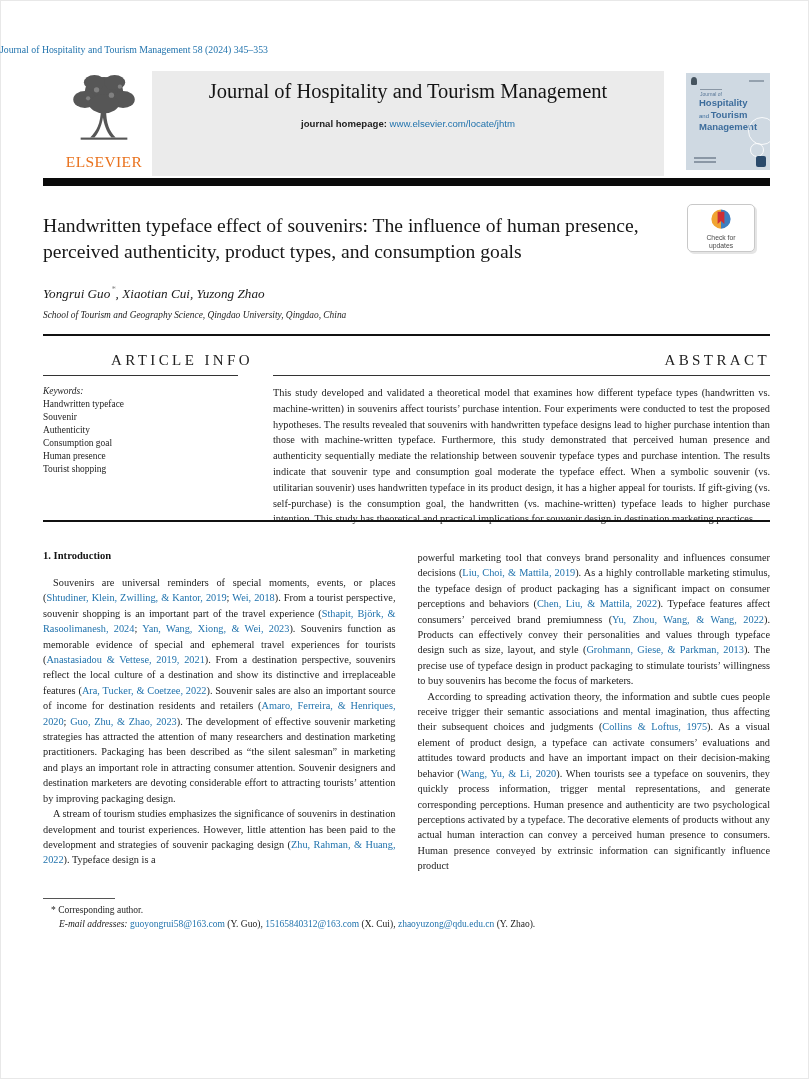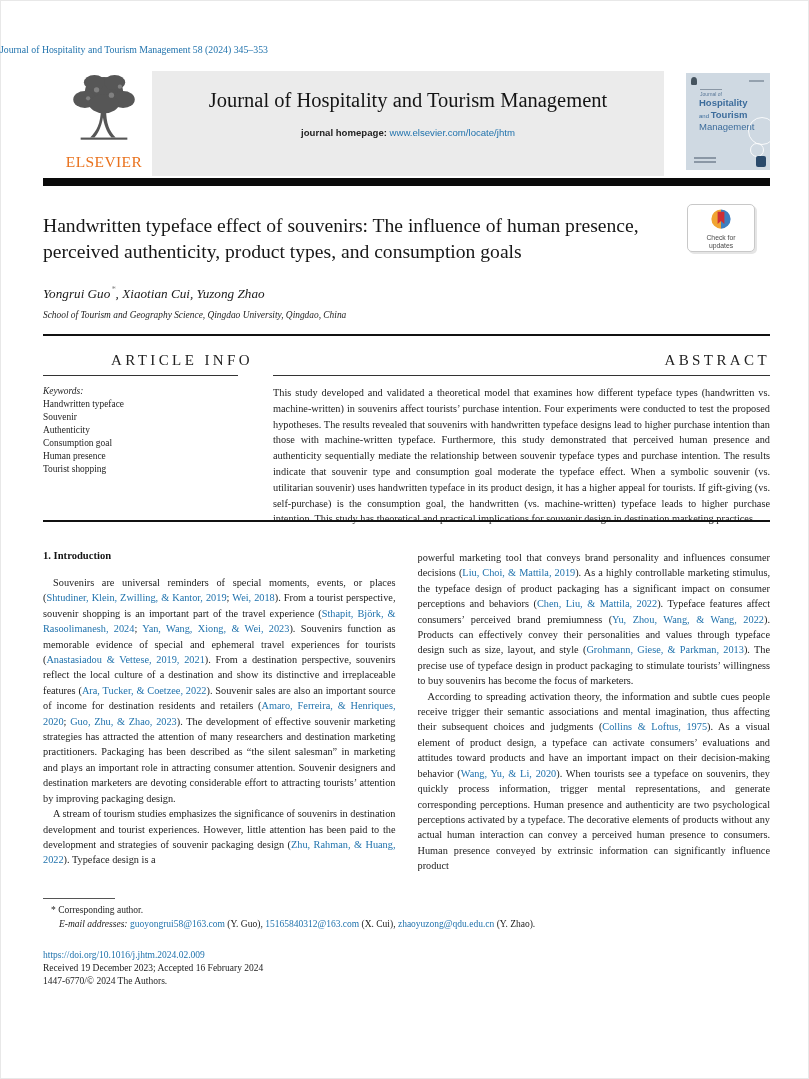--- a/index.html
+++ b/index.html
@@ -11,32 +11,32 @@
   .page{position:relative;width:809px;height:1079px;background:#fff;overflow:hidden;
         font-family:"Liberation Serif","DejaVu Serif",serif;color:var(--text);
         box-shadow:inset 0 0 0 1px #e8e8e8;}
   .jref{position:absolute;top:44px;left:0;right:0;text-align:left;font-size:9.8px;color:var(--link);}
 
   .banner{position:absolute;top:71px;left:43px;width:727px;height:105px;}
   .elsevier{position:absolute;left:12px;top:0;width:98px;height:105px;text-align:center;}
   .els-text{font-size:15.5px;color:var(--elsevier-orange);letter-spacing:.4px;margin-top:0;}
   .headbox{position:absolute;left:109px;top:0;width:512px;height:105px;background:var(--header-bg);text-align:center;}
   .contents-line{padding-top:12px;font-size:9.8px;color:#222;}
-  .jtitle{margin-top:18px;font-size:20.5px;color:#141414;}
+  .jtitle{margin-top:9px;font-size:20.5px;color:#141414;}
   .homepage{margin-top:15px;font-size:9.6px;font-family:"Liberation Sans","DejaVu Sans",sans-serif;color:#222;}
   .hp-label{font-weight:bold;}
 
   .cover{position:absolute;right:0;top:2px;width:84px;height:97px;background:var(--cover-bg);overflow:hidden;
          font-family:"Liberation Sans","DejaVu Sans",sans-serif;}
   .cov-tl-icon{position:absolute;left:5px;top:4px;width:6px;height:8px;background:#46545f;border-radius:50% 50% 20% 20%;}
   .cov-tr-bar{position:absolute;right:6px;top:7px;width:15px;height:2px;background:#94a1ae;}
   .cov-journalof{position:absolute;left:14px;top:16px;font-size:5px;color:#5b7998;border-top:1px solid #8a97a5;padding-top:1px;}
   .cov-l1{position:absolute;left:13px;top:24px;font-size:9.5px;font-weight:600;color:var(--cover-ink);}
   .cov-l2{position:absolute;left:13px;top:36px;font-size:9.5px;font-weight:600;color:var(--cover-ink);}
-  .cov-l3{position:absolute;left:13px;top:48px;font-size:9.5px;font-weight:400;color:var(--cover-ink);}
+  .cov-l3{position:absolute;left:13px;top:48px;font-size:9.5px;font-weight:700;color:var(--cover-ink);}
   .tiny{font-size:6px;font-weight:400;}
   .cov-circle{position:absolute;border:1.5px solid rgba(255,255,255,.85);border-radius:50%;}
   .c1{width:26px;height:26px;right:-6px;top:44px;}
   .c2{width:12px;height:12px;right:6px;top:70px;}
   .cov-bl-lines{position:absolute;left:8px;bottom:7px;width:22px;height:6px;
     background:linear-gradient(#8a97a5 1.5px,transparent 1.5px,transparent 4px,#8a97a5 4px,#8a97a5 5.5px,transparent 5.5px);}
   .cov-br-logo{position:absolute;right:4px;bottom:3px;width:10px;height:11px;background:#2a4a6b;border-radius:2px;}
 
   .bar{position:absolute;top:178px;left:43px;width:727px;height:8px;background:var(--bar);}
 
@@ -177,19 +177,14 @@
       <p class="para"><span>According to spreading activation theory, the information and subtle cues people receive trigger their semantic associations and mental imagination, thus affecting their subsequent choices and judgments (</span><span class="lk">Collins &amp; Loftus, 1975</span><span>). As a visual element of product design, a typeface can activate consumers’ evaluations and attitudes toward products and have an important impact on their decision-making behavior (</span><span class="lk">Wang, Yu, &amp; Li, 2020</span><span>). When tourists see a typeface on souvenirs, they quickly process information, trigger mental representations, and generate corresponding perceptions. Human presence and authenticity are two psychological perceptions activated by a typeface. The decorative elements of products without any actual human interaction can convey a perceived human presence to consumers. Human presence conveyed by extrinsic information can significantly influence product</span></p>
     </div>
   </div>
 
   <div class="footnote">
     <div class="fn-rule"></div>
     <div class="fn-line1">* Corresponding author.</div>
     <div class="fn-line2"><span class="it">E-mail addresses: </span><span class="lk">guoyongrui58@163.com</span><span> (Y. Guo), </span><span class="lk">15165840312@163.com</span><span> (X. Cui), </span><span class="lk">zhaoyuzong@qdu.edu.cn</span><span> (Y. Zhao).</span></div>
   </div>
 
-  <div class="bottom">
-    <div class="lk">https://doi.org/10.1016/j.jhtm.2024.02.009</div>
-    <div>Received 19 December 2023; Accepted 16 February 2024</div>
-    <div>1447-6770/© 2024 The Authors.</div>
-  </div>
 
 </div>
 
 </body></html>

